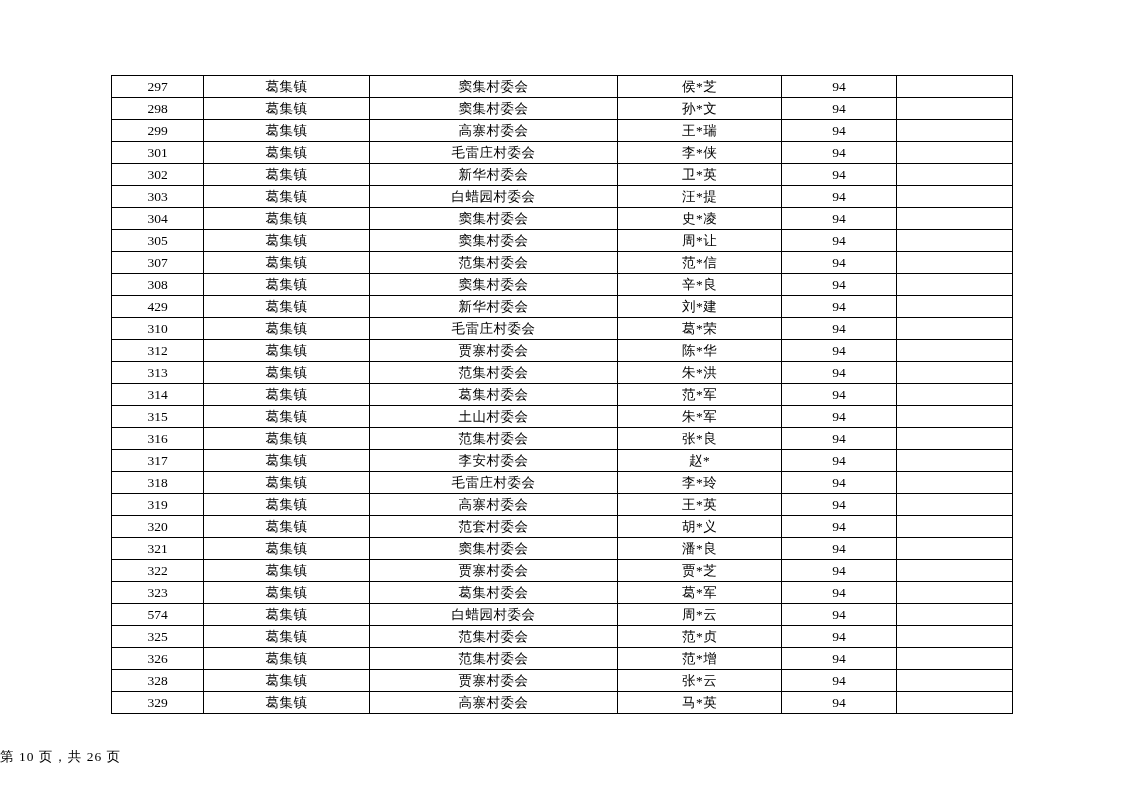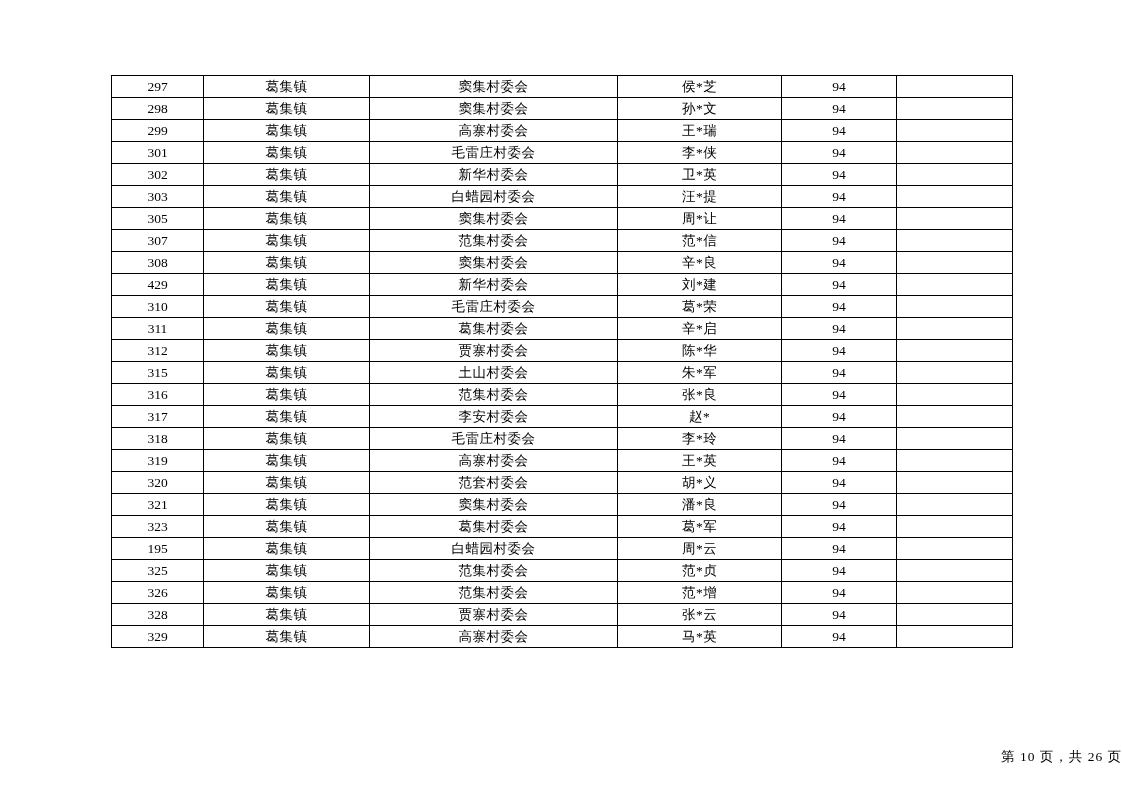--- a/index.html
+++ b/index.html
@@ -61,21 +61,21 @@
   }
   td.cell-note {
     font-size: 13px;
   }
 
   .footer {
     position: absolute;
     left: 0;
     top: 748px;
     width: 1122px;
-    text-align: right;
+    text-align: left;
     font-size: 13.5px;
     letter-spacing: 1px;
     font-family: "Liberation Serif", "DejaVu Serif", serif;
   }
   .footer span { display: inline; }
 </style>
 </head>
 <body>
 
 <div class="page">
@@ -133,20 +133,28 @@
           </tr>
           <tr>
             <td class="cell-seq">303</td>
             <td class="cell-town">葛集镇</td>
             <td class="cell-vill">白蜡园村委会</td>
             <td class="cell-name">汪*提</td>
             <td class="cell-amt">94</td>
             <td class="cell-note"></td>
           </tr>
           <tr>
+            <td class="cell-seq">304</td>
+            <td class="cell-town">葛集镇</td>
+            <td class="cell-vill">窦集村委会</td>
+            <td class="cell-name">史*凌</td>
+            <td class="cell-amt">94</td>
+            <td class="cell-note"></td>
+          </tr>
+          <tr>
             <td class="cell-seq">305</td>
             <td class="cell-town">葛集镇</td>
             <td class="cell-vill">窦集村委会</td>
             <td class="cell-name">周*让</td>
             <td class="cell-amt">94</td>
             <td class="cell-note"></td>
           </tr>
           <tr>
             <td class="cell-seq">307</td>
             <td class="cell-town">葛集镇</td>
@@ -173,36 +181,44 @@
           </tr>
           <tr>
             <td class="cell-seq">310</td>
             <td class="cell-town">葛集镇</td>
             <td class="cell-vill">毛雷庄村委会</td>
             <td class="cell-name">葛*荣</td>
             <td class="cell-amt">94</td>
             <td class="cell-note"></td>
           </tr>
           <tr>
-            <td class="cell-seq">311</td>
-            <td class="cell-town">葛集镇</td>
-            <td class="cell-vill">葛集村委会</td>
-            <td class="cell-name">辛*启</td>
-            <td class="cell-amt">94</td>
-            <td class="cell-note"></td>
-          </tr>
-          <tr>
             <td class="cell-seq">312</td>
             <td class="cell-town">葛集镇</td>
             <td class="cell-vill">贾寨村委会</td>
             <td class="cell-name">陈*华</td>
             <td class="cell-amt">94</td>
             <td class="cell-note"></td>
           </tr>
           <tr>
+            <td class="cell-seq">313</td>
+            <td class="cell-town">葛集镇</td>
+            <td class="cell-vill">范集村委会</td>
+            <td class="cell-name">朱*洪</td>
+            <td class="cell-amt">94</td>
+            <td class="cell-note"></td>
+          </tr>
+          <tr>
+            <td class="cell-seq">314</td>
+            <td class="cell-town">葛集镇</td>
+            <td class="cell-vill">葛集村委会</td>
+            <td class="cell-name">范*军</td>
+            <td class="cell-amt">94</td>
+            <td class="cell-note"></td>
+          </tr>
+          <tr>
             <td class="cell-seq">315</td>
             <td class="cell-town">葛集镇</td>
             <td class="cell-vill">土山村委会</td>
             <td class="cell-name">朱*军</td>
             <td class="cell-amt">94</td>
             <td class="cell-note"></td>
           </tr>
           <tr>
             <td class="cell-seq">316</td>
             <td class="cell-town">葛集镇</td>
@@ -245,29 +261,37 @@
           </tr>
           <tr>
             <td class="cell-seq">321</td>
             <td class="cell-town">葛集镇</td>
             <td class="cell-vill">窦集村委会</td>
             <td class="cell-name">潘*良</td>
             <td class="cell-amt">94</td>
             <td class="cell-note"></td>
           </tr>
           <tr>
+            <td class="cell-seq">322</td>
+            <td class="cell-town">葛集镇</td>
+            <td class="cell-vill">贾寨村委会</td>
+            <td class="cell-name">贾*芝</td>
+            <td class="cell-amt">94</td>
+            <td class="cell-note"></td>
+          </tr>
+          <tr>
             <td class="cell-seq">323</td>
             <td class="cell-town">葛集镇</td>
             <td class="cell-vill">葛集村委会</td>
             <td class="cell-name">葛*军</td>
             <td class="cell-amt">94</td>
             <td class="cell-note"></td>
           </tr>
           <tr>
-            <td class="cell-seq">195</td>
+            <td class="cell-seq">574</td>
             <td class="cell-town">葛集镇</td>
             <td class="cell-vill">白蜡园村委会</td>
             <td class="cell-name">周*云</td>
             <td class="cell-amt">94</td>
             <td class="cell-note"></td>
           </tr>
           <tr>
             <td class="cell-seq">325</td>
             <td class="cell-town">葛集镇</td>
             <td class="cell-vill">范集村委会</td>

